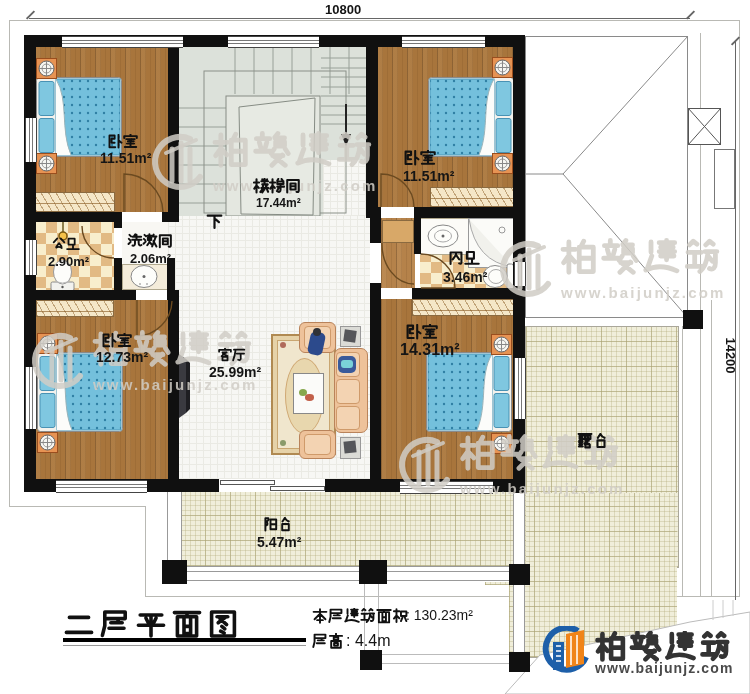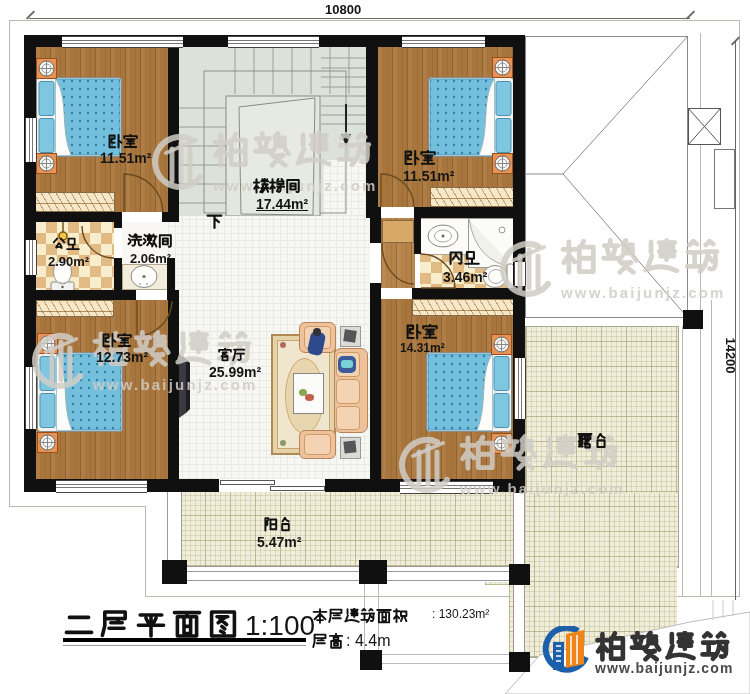--- a/index.html
+++ b/index.html
@@ -507,29 +507,29 @@
         <use href="#g_shi4" x="100"></use>
       </g>
     </svg>
 <div class="num" style="left:96px;top:349px;font-size:14px;">12.73m²</div>
 <svg class="glab" style="left:406px;top:324px" width="32" height="16" viewBox="0 0 200 100">
       <g class="sk" stroke-width="13">
         <use href="#g_wo"></use>
         <use href="#g_shi4" x="100"></use>
       </g>
     </svg>
-<div class="num" style="left:400px;top:341px;font-size:12px;">14.31m²</div>
+<div class="num" style="left:400px;top:341px;font-size:16px;">14.31m²</div>
 <svg class="glab" style="left:253px;top:178px" width="48" height="16" viewBox="0 0 300 100">
       <g class="sk" stroke-width="13">
         <use href="#g_lou"></use>
         <use href="#g_ti" x="100"></use>
         <use href="#g_jian" x="200"></use>
       </g>
     </svg>
-<div class="num" style="left:256px;top:196px;font-size:14px;text-decoration:underline;">17.44m²</div>
+<div class="num" style="left:256px;top:196px;font-size:12px;">17.44m²</div>
 <svg class="glab" style="left:218px;top:348px" width="28" height="14" viewBox="0 0 200 100">
       <g class="sk" stroke-width="13">
         <use href="#g_ke"></use>
         <use href="#g_ting" x="100"></use>
       </g>
     </svg>
 <div class="num" style="left:209px;top:364px;font-size:14px;">25.99m²</div>
 <svg class="glab" style="left:127px;top:233px" width="46" height="16" viewBox="0 0 300 100">
       <g class="sk" stroke-width="13">
         <use href="#g_xi3"></use>
@@ -573,34 +573,33 @@
 
 <svg class="glab" style="left:64px;top:609px" width="174" height="30" viewBox="0 0 580 100">
       <g class="sk" stroke-width="12">
         <use href="#g_er"></use>
         <use href="#g_ceng" x="120"></use>
         <use href="#g_ping" x="240"></use>
         <use href="#g_mian" x="360"></use>
         <use href="#g_tu" x="480"></use>
       </g>
     </svg>
-<div class="num" style="left:245px;top:610px;font-size:28px;font-weight:normal;">1:100</div>
 <div class="a" style="left:63px;top:638px;width:243px;height:4px;background:#000;"></div>
 <div class="a" style="left:63px;top:645px;width:243px;height:1px;background:#999;"></div>
 <svg class="glab" style="left:312px;top:608px" width="96" height="16" viewBox="0 0 600 100">
       <g class="sk" stroke-width="12">
         <use href="#g_ben"></use>
         <use href="#g_ceng" x="100"></use>
         <use href="#g_jian2" x="200"></use>
         <use href="#g_zhu" x="300"></use>
         <use href="#g_mian" x="400"></use>
         <use href="#g_ji" x="500"></use>
       </g>
     </svg>
-<div class="num" style="left:432px;top:607px;font-size:12px;font-weight:normal;">: 130.23m²</div>
+<div class="num" style="left:406px;top:607px;font-size:14px;font-weight:normal;">: 130.23m²</div>
 <svg class="glab" style="left:312px;top:633px" width="32" height="16" viewBox="0 0 200 100">
       <g class="sk" stroke-width="12">
         <use href="#g_ceng"></use>
         <use href="#g_gao" x="100"></use>
       </g>
     </svg>
 <div class="num" style="left:346px;top:632px;font-size:16px;font-weight:normal;">: 4.4m</div>
 
 <svg class="a" style="left:540px;top:626px" width="50" height="54" viewBox="0 0 50 54">
 <path d="M38,5 A21,21 0 1 0 46,31" fill="none" stroke="#1d5fa9" stroke-width="6"></path>

